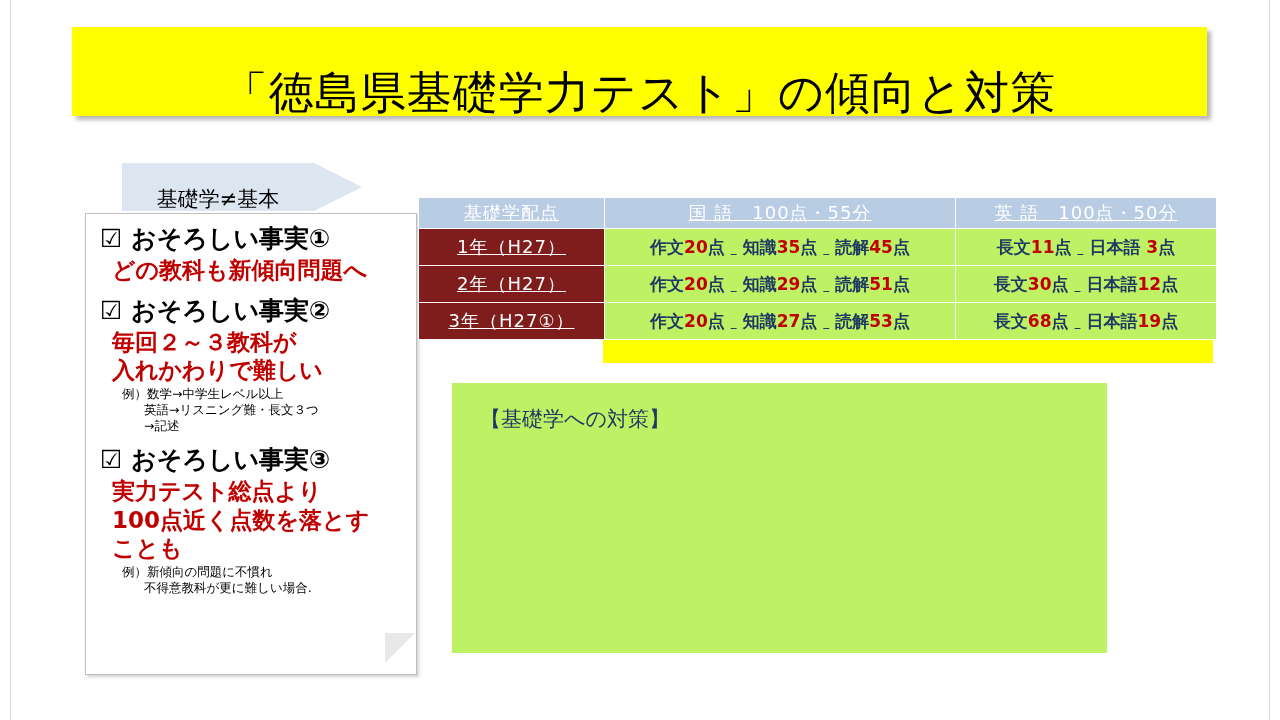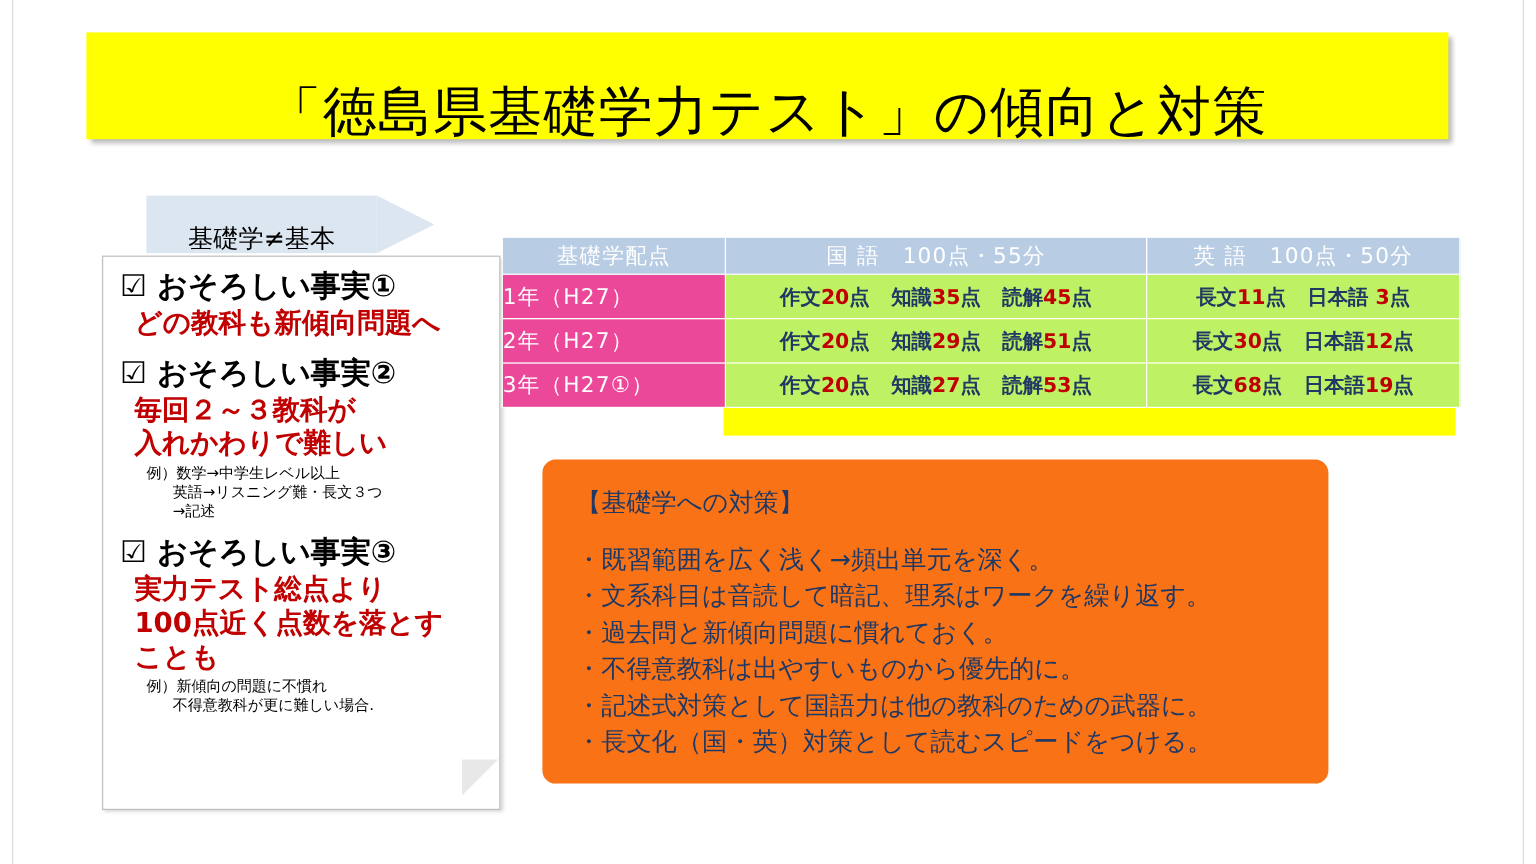--- a/index.html
+++ b/index.html
@@ -145,34 +145,35 @@
     left: 418px;
     top: 197px;
     width: 795px;
     border-collapse: collapse;
     table-layout: fixed;
   }
   .score-table td {
     border: 1px solid #ffffff;
     font-family: "DejaVu Sans", sans-serif;
     padding: 0;
+    text-decoration: underline;
   }
   .score-table .hdr {
     background: #b8cce4;
     color: #ffffff;
     font-size: 18px;
     text-align: center;
     height: 30px;
     letter-spacing: 1px;
   }
   .score-table .rowhdr {
-    background: #ec4899;
+    background: #7f1d1d;
     color: #ffffff;
     font-size: 18px;
-    text-align: left;
+    text-align: center;
     height: 36px;
     letter-spacing: 1px;
   }
   .cell-jp, .cell-en {
     background: #bef264;
     text-align: center;
     font-size: 17px;
     font-weight: bold;
     color: #1f3864;
     height: 36px;
@@ -190,22 +191,21 @@
     z-index: 0;
   }
 
   
   .measures {
     position: absolute;
     left: 452px;
     top: 383px;
     width: 655px;
     height: 270px;
-    background: #f97316;
-    border-radius: 11px;
+    background: #bef264;
   }
   .measures .m-title {
     font-size: 21px;
     color: #1f3864;
     font-family: "DejaVu Sans", sans-serif;
     margin: 22px 0 0 28px;
   }
   .measures ul {
     list-style: none;
     margin: 18px 0 0 0;
@@ -321,23 +321,15 @@
         <td class="cell-en">
           <span class="cell-seg"><span>長文</span><span class="num">68</span><span>点</span></span>
           <span class="cell-seg"><span>日本語</span><span class="num">19</span><span>点</span></span>
         </td>
       </tr>
     </tbody>
   </table>
 
   <div class="measures">
     <div class="m-title">【基礎学への対策】</div>
-    <ul>
-      <li>・既習範囲を広く浅く→頻出単元を深く。</li>
-      <li>・文系科目は音読して暗記、理系はワークを繰り返す。</li>
-      <li>・過去問と新傾向問題に慣れておく。</li>
-      <li>・不得意教科は出やすいものから優先的に。</li>
-      <li>・記述式対策として国語力は他の教科のための武器に。</li>
-      <li>・長文化（国・英）対策として読むスピードをつける。</li>
-    </ul>
   </div>
 
 </div>
 
 </body></html>

